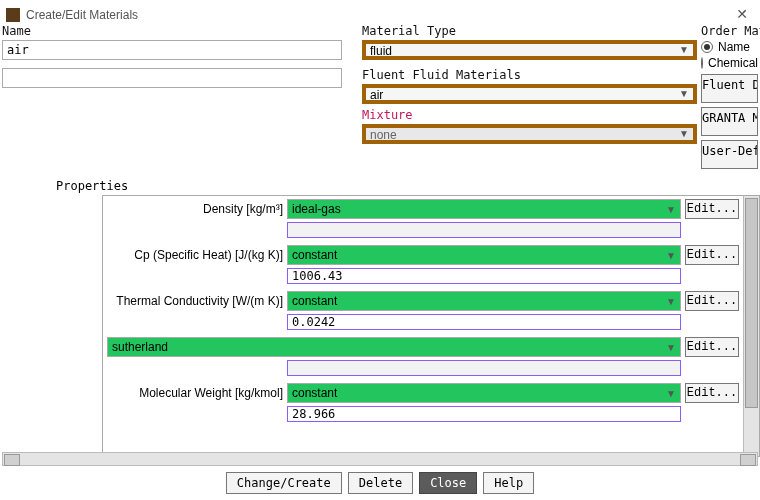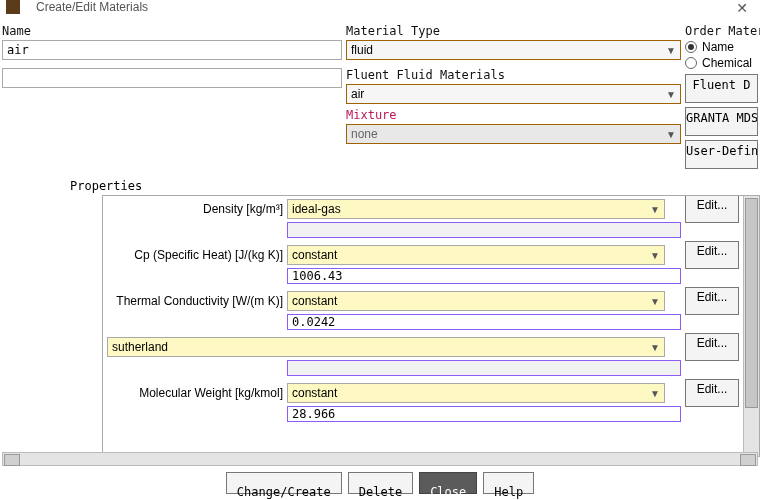--- a/index.html
+++ b/index.html
@@ -1,64 +1,64 @@
 <!DOCTYPE html>
 <html><head>
 <meta charset="utf-8">
 <style>
 * { box-sizing: border-box; margin: 0; padding: 0; font-family: "Segoe UI", Tahoma, sans-serif; font-size: 12px; }
 body { background: #fff; width: 760px; height: 500px; overflow: hidden; position: relative; }
 
-.titlebar { height: 22px; display: flex; align-items: flex-start; padding: 0 6px; gap: 10px; }
+.titlebar { height: 22px; display: flex; align-items: flex-end; padding: 0 6px; }
 .title-icon { width: 14px; height: 14px; background: #5a3c1a; margin-right: 6px; }
 .title { color: #555; }
 .title-x { margin-left: auto; color: #555; font-size: 14px; padding: 0 6px; cursor: default; }
 
 .top { display: flex; padding: 2px 2px 0 2px; }
 .colL { width: 340px; margin-right: 4px; }
-.colM { width: 335px; margin-right: 4px; }
+.colM { width: 335px; margin-right: 4px; margin-left: 16px; }
 .colR { flex: 1; min-width: 0; }
 
 .lbl { font-family: Consolas, monospace; color: #111; margin-bottom: 2px; white-space: nowrap; }
 .inp { width: 100%; height: 20px; border: 1px solid #aaa; padding: 0 4px; font-family: Consolas, monospace; background: #fff; }
-.sel { width: 100%; height: 20px; border: 1px solid #a16207; background: #f6f6f6; display: flex; align-items: center; padding: 0 4px; font-family: Consolas, monospace; position: relative; }
+.sel { width: 100%; height: 20px; border: 4px solid #a16207; background: #f6f6f6; display: flex; padding: 0 4px; font-family: Consolas, monospace; position: relative; }
 .sel.dis { background: #e8e8e8; color: #666; }
 .chev { margin-left: auto; color: #555; font-size: 10px; }
 .gap { height: 8px; }
 
 .radio-row { display: flex; align-items: center; margin: 2px 0; }
 .radio { width: 12px; height: 12px; border: 1px solid #666; border-radius: 50%; margin-right: 5px; display: flex; align-items: center; justify-content: center; }
 .radio.on::after { content: ""; width: 6px; height: 6px; border-radius: 50%; background: #333; }
 
 .btn-side { height: 29px; border: 1px solid #777; background: #f4f4f4; margin-top: 4px; width: 100%; font-family: Consolas, monospace; text-align: center; line-height: 20px; white-space: nowrap; overflow: hidden; }
 
 .props-wrap { margin-top: 10px; }
-.props-title { font-family: Consolas, monospace; margin-left: 70px; margin-bottom: 2px; }
+.props-title { font-family: Consolas, monospace; margin-left: 56px; margin-bottom: 2px; }
 .props-box { margin-left: 102px; border: 1px solid #aaa; height: 262px; position: relative; display: flex; }
 .props-scroll { flex: 1; overflow: hidden; }
 .prow { display: flex; align-items: center; height: 24px; padding: 2px 4px 0 4px; }
 .plabel { width: 180px; text-align: right; font-family: Liberation Sans, sans-serif; padding-right: 4px; white-space: nowrap; }
-.psel { flex: 1; height: 20px; border: 1px solid #aaa; background: #fef9c3; display: flex; align-items: center; padding: 0 4px; font-family: Consolas, monospace; }
-.pedit { width: 54px; height: 28px; border: 1px solid #777; background: #f4f4f4; margin-left: 20px; font-family: Liberation Sans, sans-serif; text-align: center; line-height: 18px; }
+.psel { flex: 1; height: 20px; border: 1px solid #aaa; background: #22c55e; display: flex; align-items: center; padding: 0 4px; font-family: Consolas, monospace; }
+.pedit { width: 54px; height: 20px; border: 1px solid #777; background: #f4f4f4; margin-left: 4px; font-family: Liberation Mono, monospace; text-align: center; line-height: 18px; }
 .pval-row { display: flex; padding: 2px 4px 4px 4px; }
 .pval-spacer { width: 180px; }
 .pval { flex: 1; height: 16px; border: 1px solid #8b5cf6; padding: 0 4px; font-family: Consolas, monospace; background: #fff; }
 .pval.ro { background: #f2f2f2; }
 .pval-gap { width: 58px; }
 
 .vbar { width: 16px; background: #e4e4e4; border-left: 1px solid #bbb; position: relative; }
 .vthumb { position: absolute; left: 1px; right: 1px; top: 2px; height: 210px; background: #c6c6c6; border: 1px solid #999; }
 
 .hbar { position: absolute; left: 2px; right: 2px; bottom: 34px; height: 14px; background: #e4e4e4; border: 1px solid #bbb; }
 .hbar::before, .hbar::after { content: ""; position: absolute; top: 1px; width: 14px; height: 10px; background: #d0d0d0; border: 1px solid #999; }
 .hbar::before { left: 1px; }
 .hbar::after { right: 1px; }
 
 .footer { position: absolute; bottom: 6px; left: 0; right: 0; display: flex; justify-content: center; gap: 6px; }
-.fbtn { height: 22px; padding: 9px 10px; border: 1px solid #777; background: #f4f4f4; font-family: Consolas, monospace; line-height: 20px; }
+.fbtn { height: 22px; padding: 0 10px; border: 1px solid #777; background: #f4f4f4; font-family: Consolas, monospace; line-height: 20px; }
 .fbtn.pri { background: #5b5b5b; color: #fff; border-color: #444; }
 </style>
 </head>
 <body>
 
 <div class="titlebar">
   <div class="title-icon"></div>
   <span class="title">Create/Edit Materials</span>
   <span class="title-x">✕</span>
 </div>

